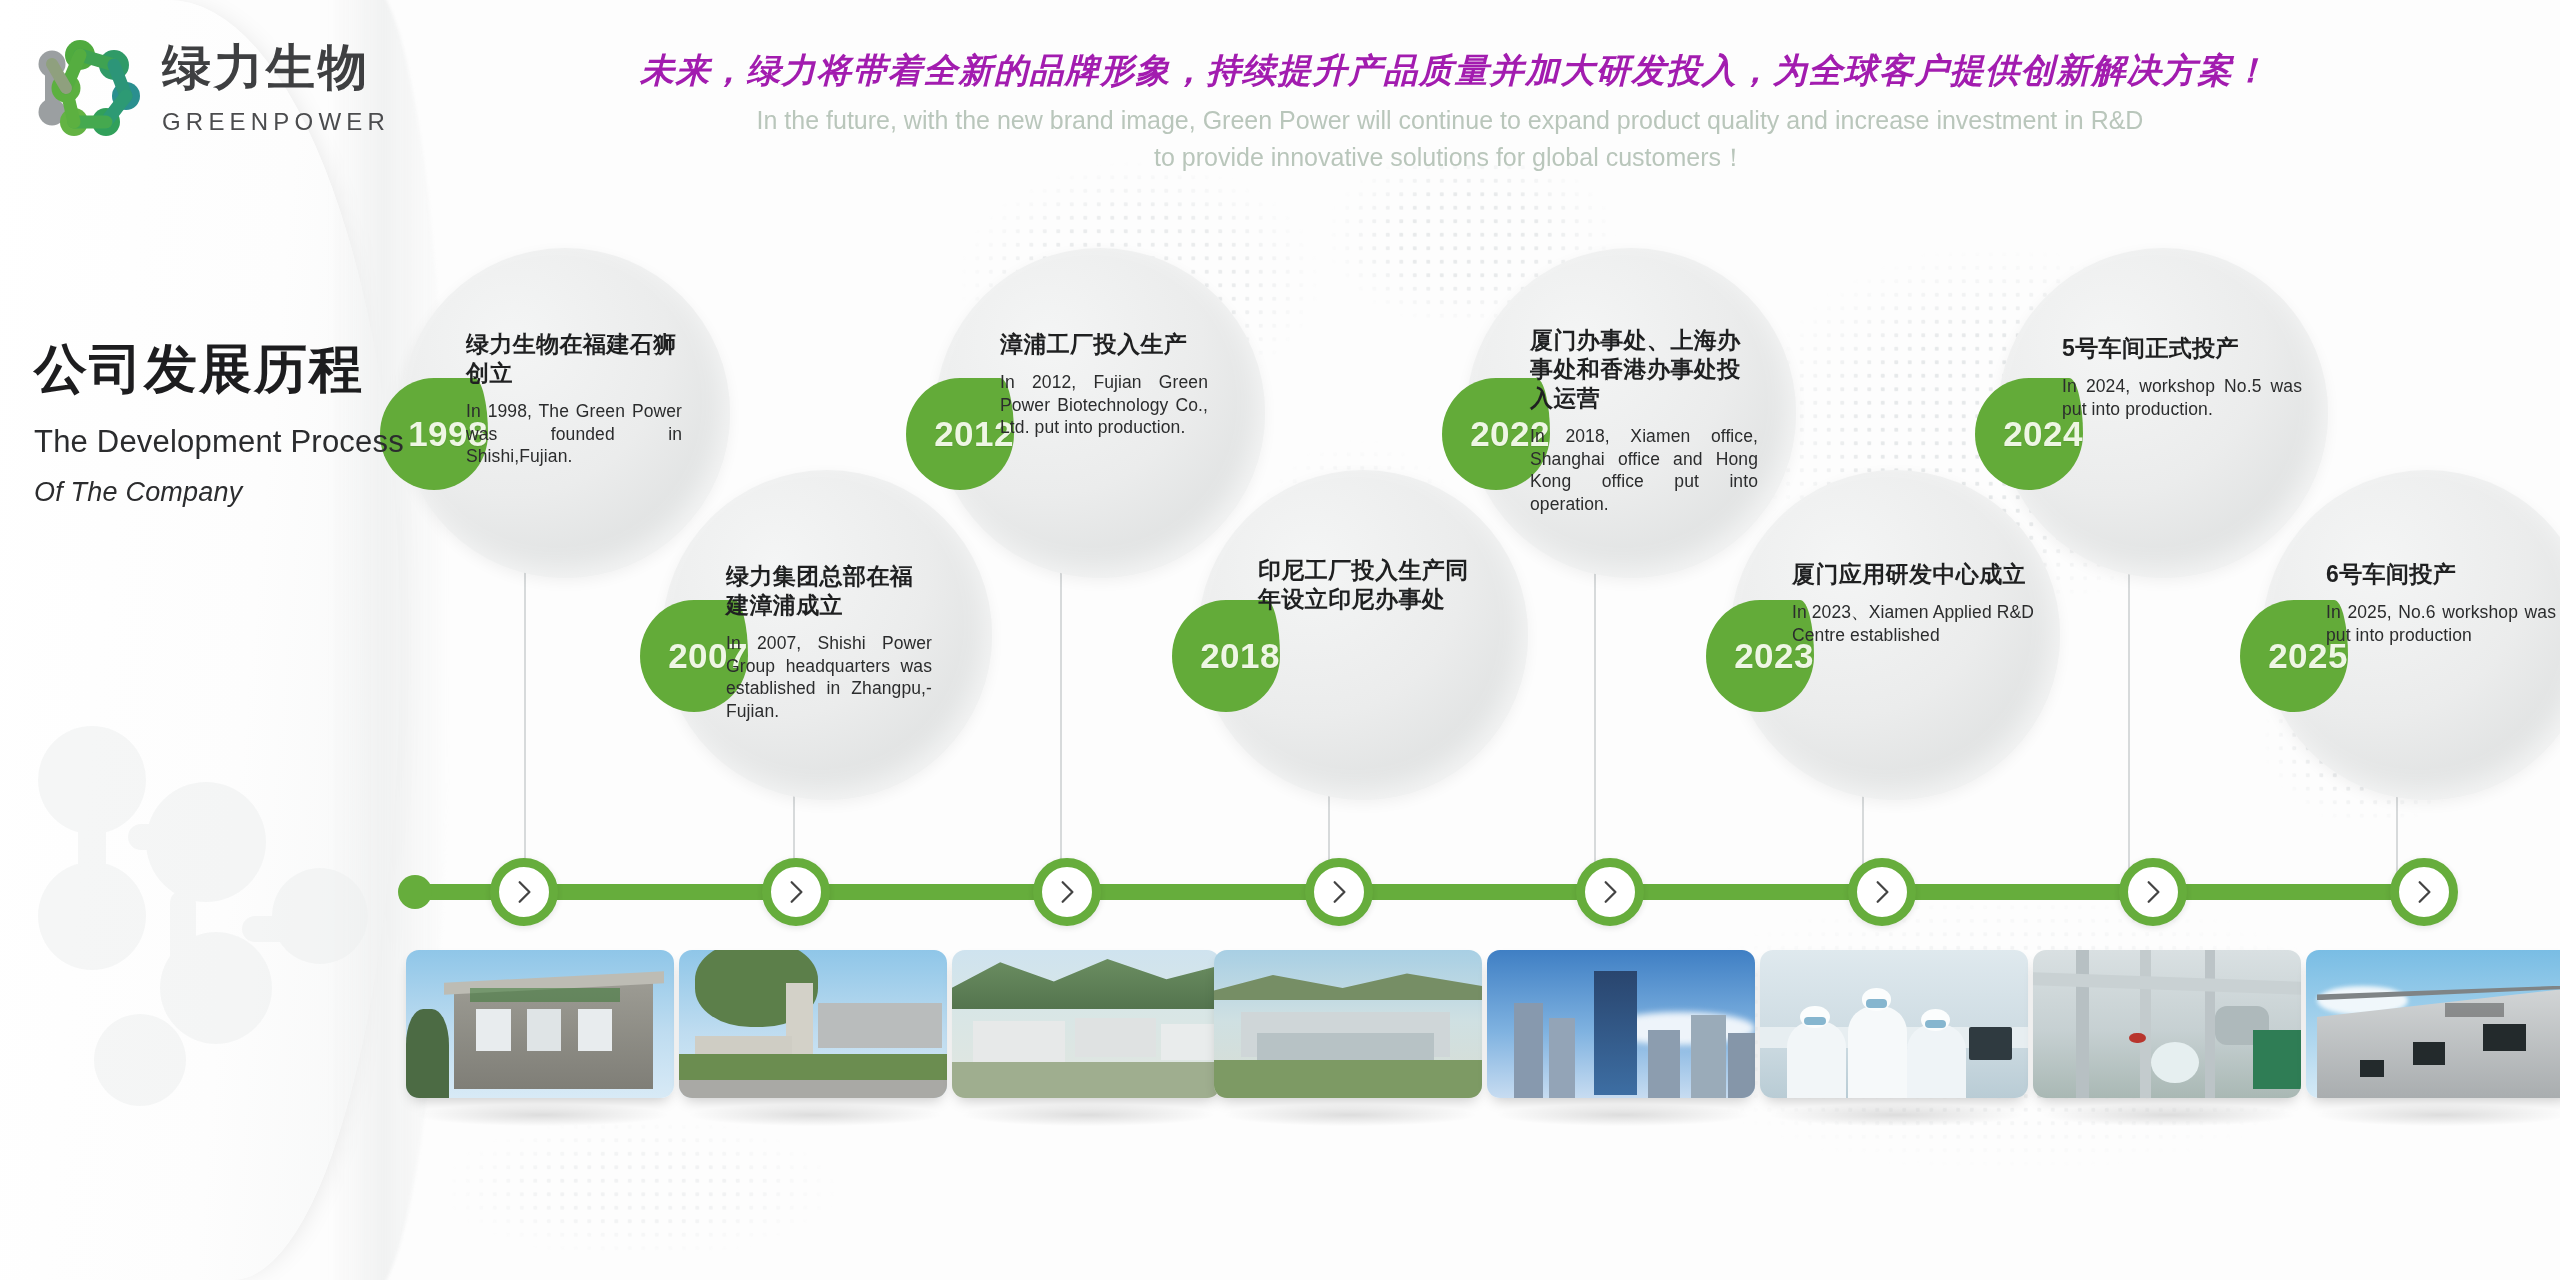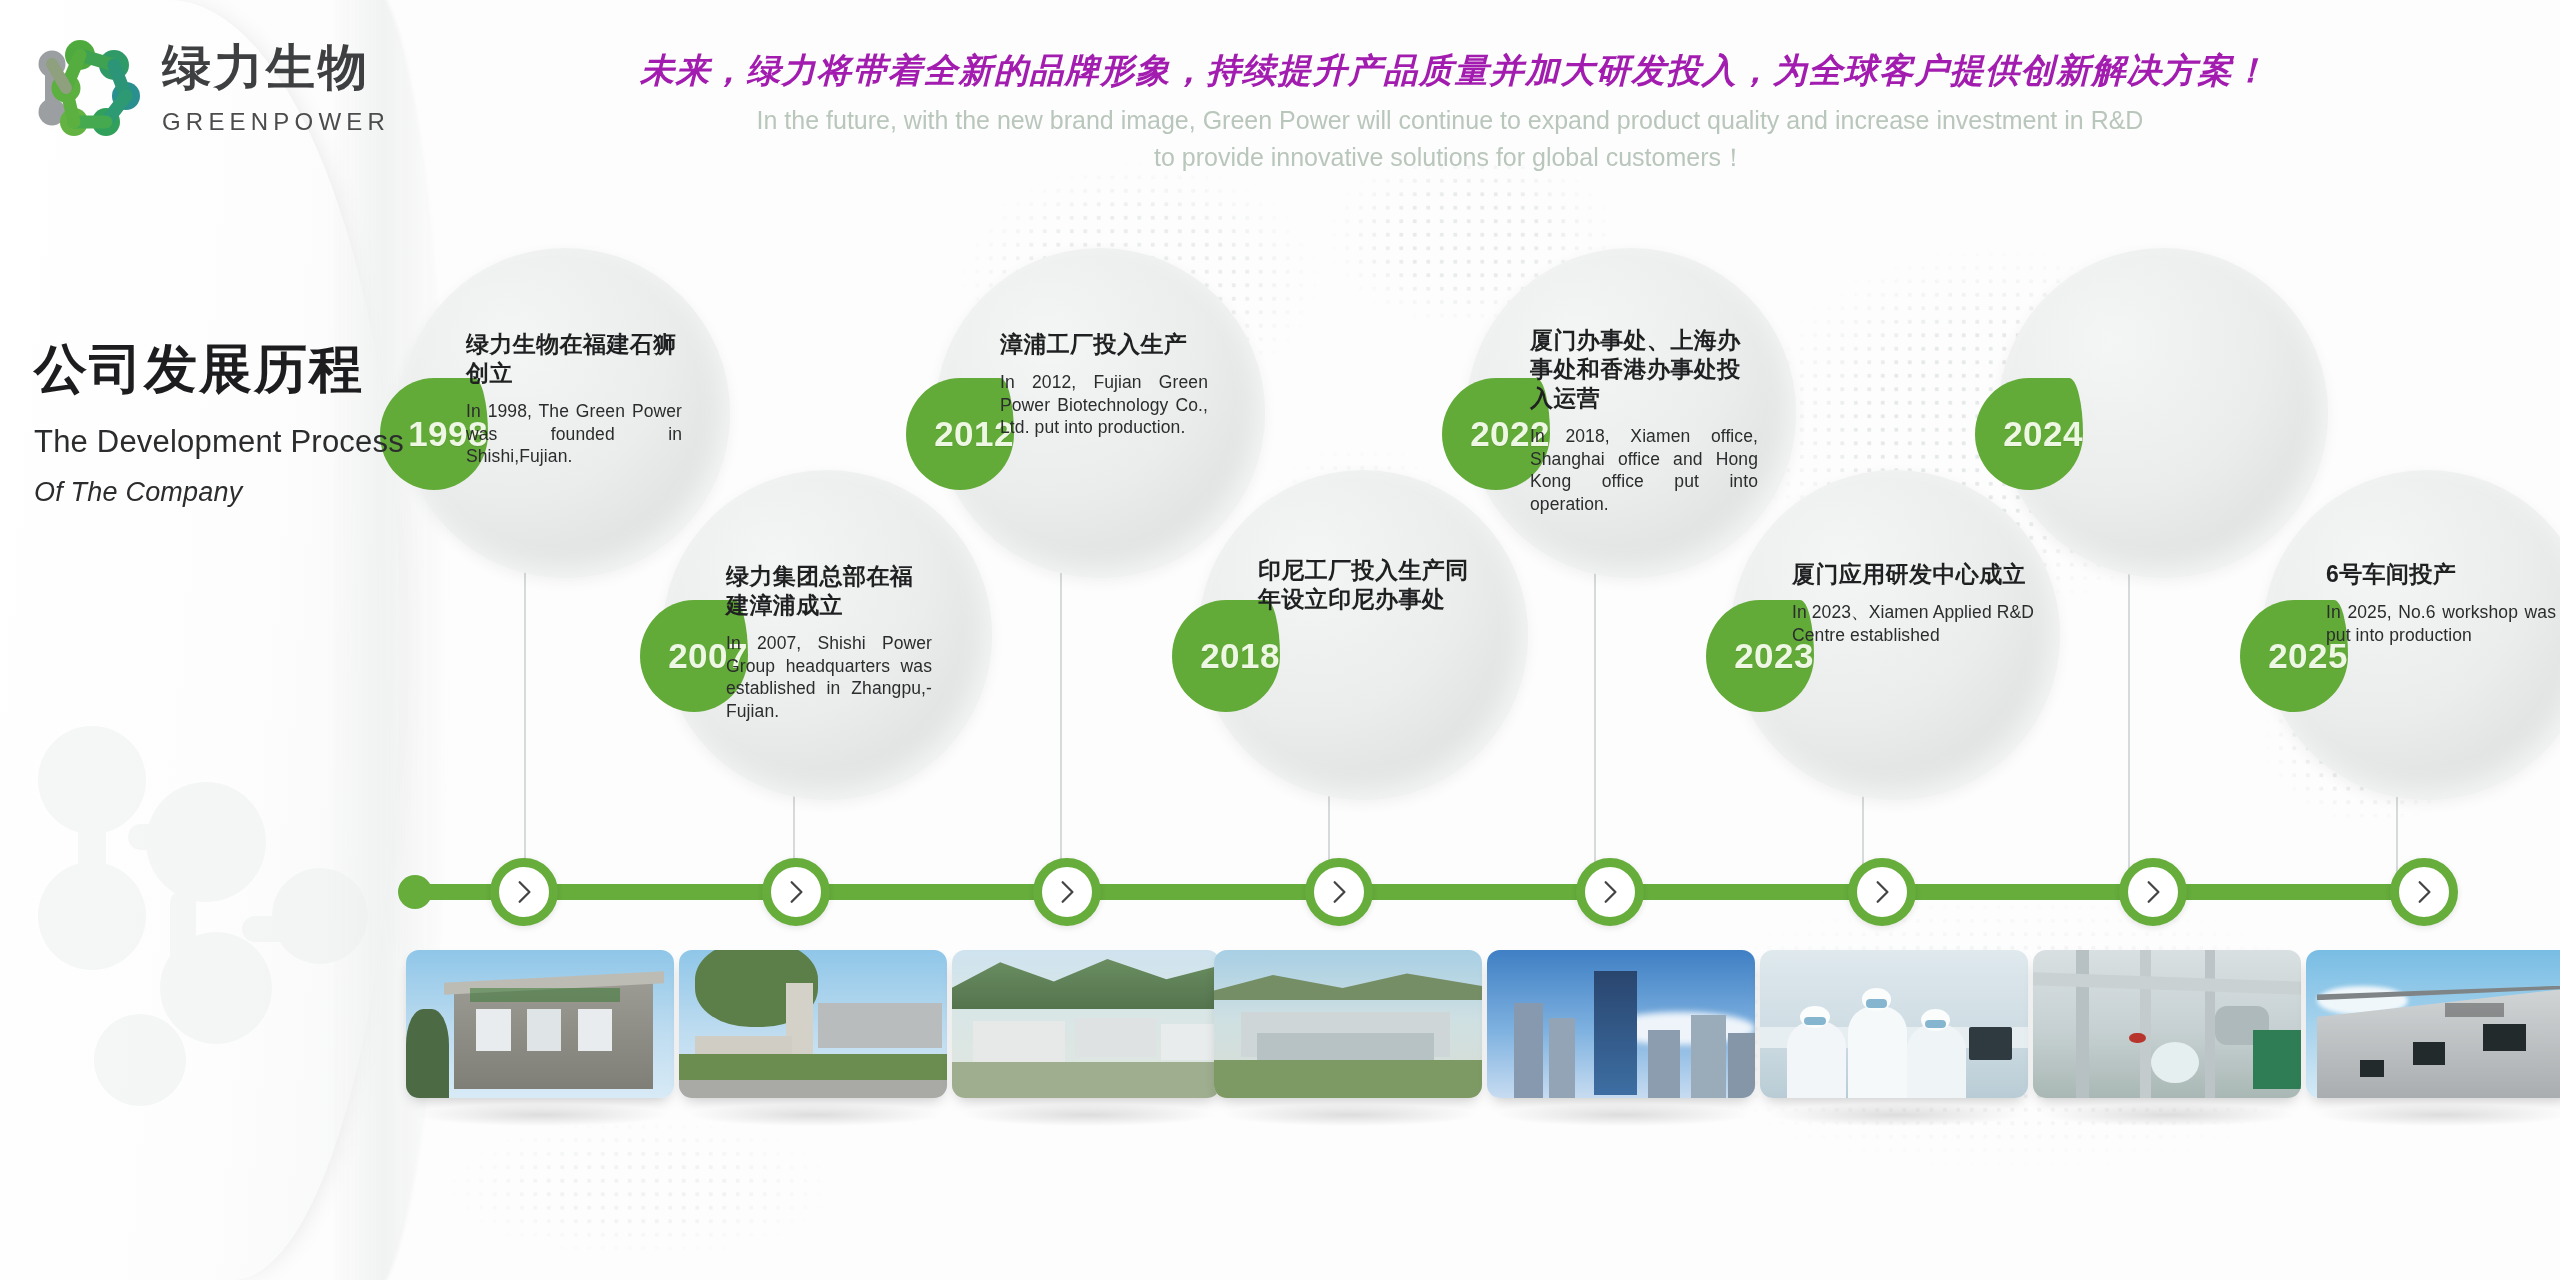--- a/index.html
+++ b/index.html
@@ -256,20 +256,24 @@
   <div class="txt" style="left:1530px;top:326px;width:228px;">
     <div class="cn">厦门办事处、上海办事处和香港办事处投入运营</div>
     <div class="en">In 2018, Xiamen office, Shanghai office and Hong Kong office put into operation.</div>
   </div>
   <div class="stem" style="left:1594px;top:500px;height:372px;"></div>
 
   <div class="bubble top" style="left:1998px;top:248px;"></div>
   <div class="badge" style="left:1975px;top:378px;">
     <span>2024</span>
   </div>
+  <div class="txt" style="left:2062px;top:334px;width:240px;">
+    <div class="cn">5号车间正式投产</div>
+    <div class="en">In 2024, workshop No.5 was put into production.</div>
+  </div>
   <div class="stem" style="left:2128px;top:500px;height:372px;"></div>
 
   <div class="bubble bot" style="left:662px;top:470px;"></div>
   <div class="badge" style="left:640px;top:600px;">
     <span>2007</span>
   </div>
   <div class="txt" style="left:726px;top:562px;width:206px;">
     <div class="cn">绿力集团总部在福建漳浦成立</div>
     <div class="en">In 2007, Shishi Power Group headquarters was established in Zhangpu,-Fujian.</div>
   </div>

